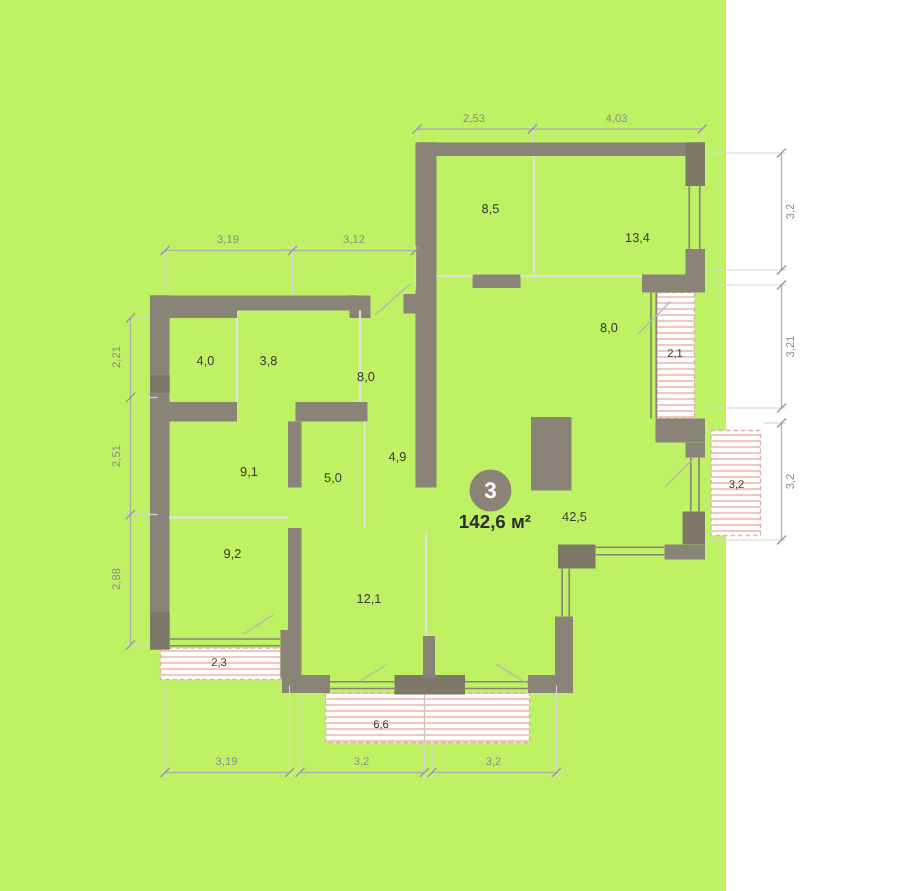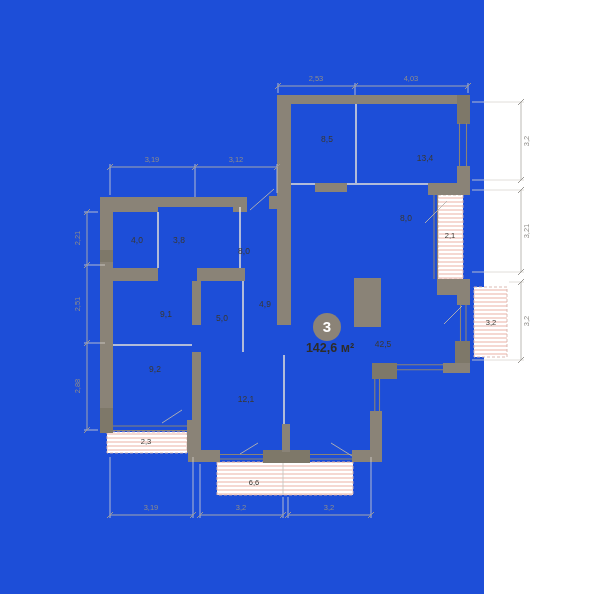--- a/index.html
+++ b/index.html
@@ -1,17 +1,17 @@
 <!DOCTYPE html>
 <html><head>
 <meta charset="utf-8">
 <style>
   html,body{margin:0;padding:0;background:#ffffff;}
   .stage{
-    width:484px;height:594px;position:relative;background:#1d4ed8;
+    width:484px;height:594px;position:relative;background:#bef264;
     font-family:"Liberation Sans", sans-serif;
     text-align:center;
   }
   svg text{font-family:"Liberation Sans", sans-serif;}
   .room-label{fill:#3a3832;font-size:8.5px;}
   .balc-label{fill:#3a3832;font-size:7.5px;}
   .dim-label{fill:#8f8d89;font-size:7.5px;}
   .badge-num{fill:#ffffff;font-size:15px;font-weight:bold;}
   .area-label{fill:#2e2c28;font-size:12.5px;font-weight:bold;}
   .wall{fill:#8a8377;stroke:none;}

